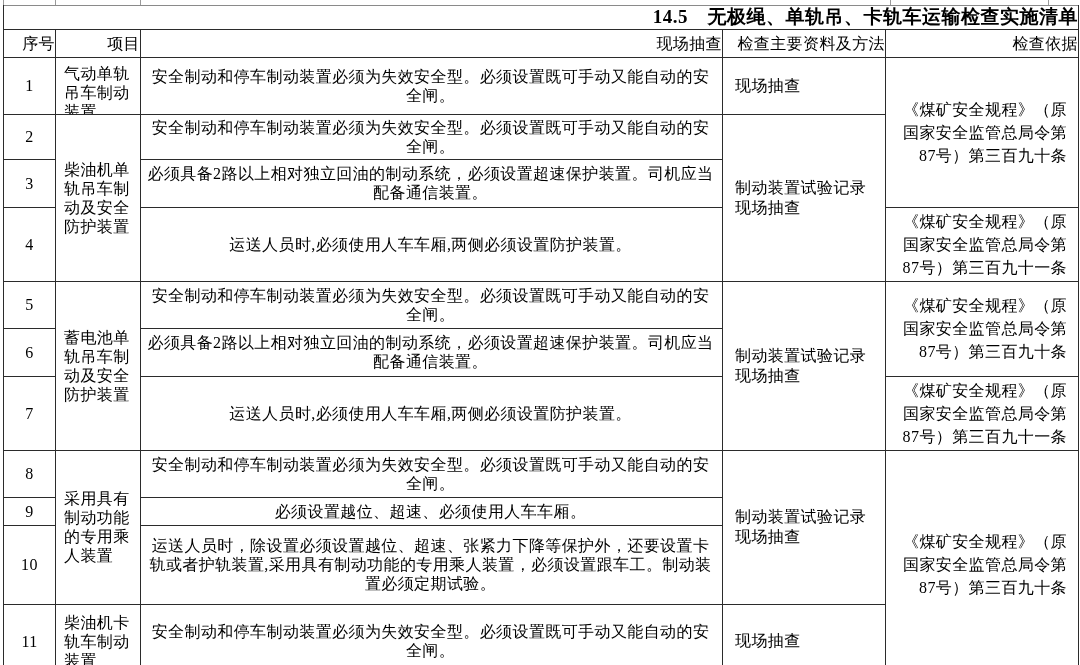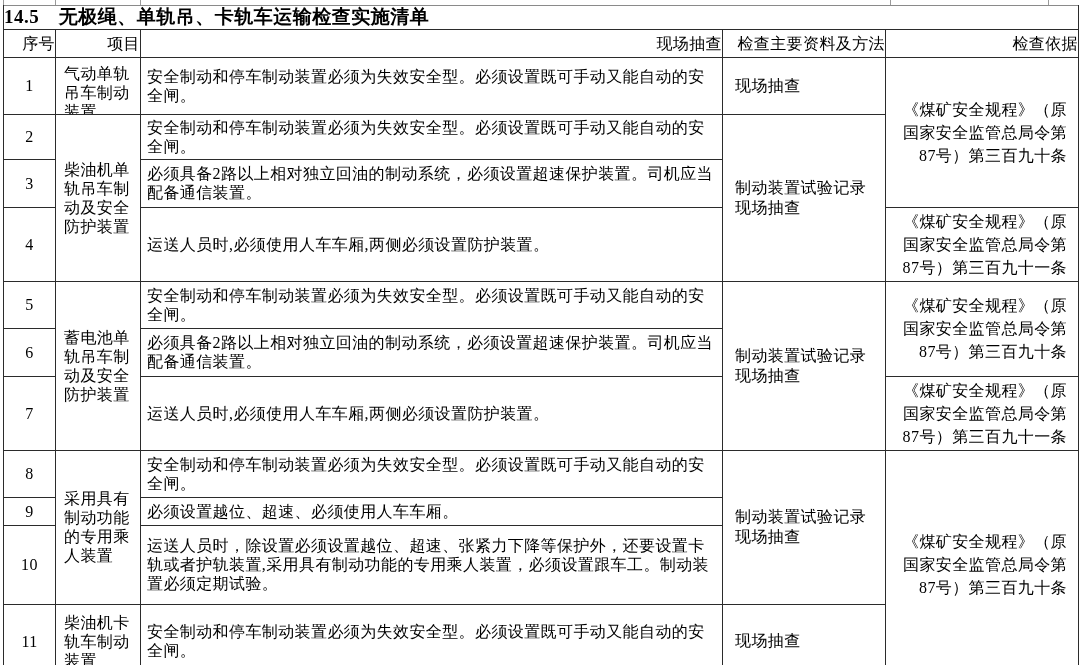--- a/index.html
+++ b/index.html
@@ -16,30 +16,30 @@
   table.checklist{
     position:absolute;left:3px;top:5px;width:1075px;
     border-collapse:collapse;table-layout:fixed;
   }
   td{
     border:1px solid #2b2b2b;padding:0;vertical-align:middle;
     font-size:16px;line-height:19px;letter-spacing:0.4px;overflow:hidden;
     box-sizing:border-box;
   }
   td.title-cell{
-    border-top:none;font-weight:bold;font-size:19px;text-align:left;
+    border-top:none;font-weight:bold;font-size:19px;text-align:right;
     letter-spacing:0.5px;
   }
   td.head{text-align:right;}
   td.no{text-align:center;}
   td.item{text-align:center;}
   td.item .wrap4{width:68px;margin:0 auto;text-align:left;}
   td.item-clip{vertical-align:top;}
   td.item-clip .clipbox{height:50px;overflow:hidden;padding-top:6px;}
-  td.content{text-align:left;padding:2px 8px 2px 6px;margin-top:8px;}
+  td.content{text-align:center;padding:2px 8px 2px 6px;margin-top:8px;}
   td.method{text-align:left;padding:2px 4px 2px 12px;white-space:pre-line;line-height:20px;}
   td.basis{text-align:right;padding:2px 11px;line-height:23px;}
 </style>
 </head>
 <body>
 
 <div class="sheet">
 
   <div class="top-strip">
     <i style="left:0"></i>

